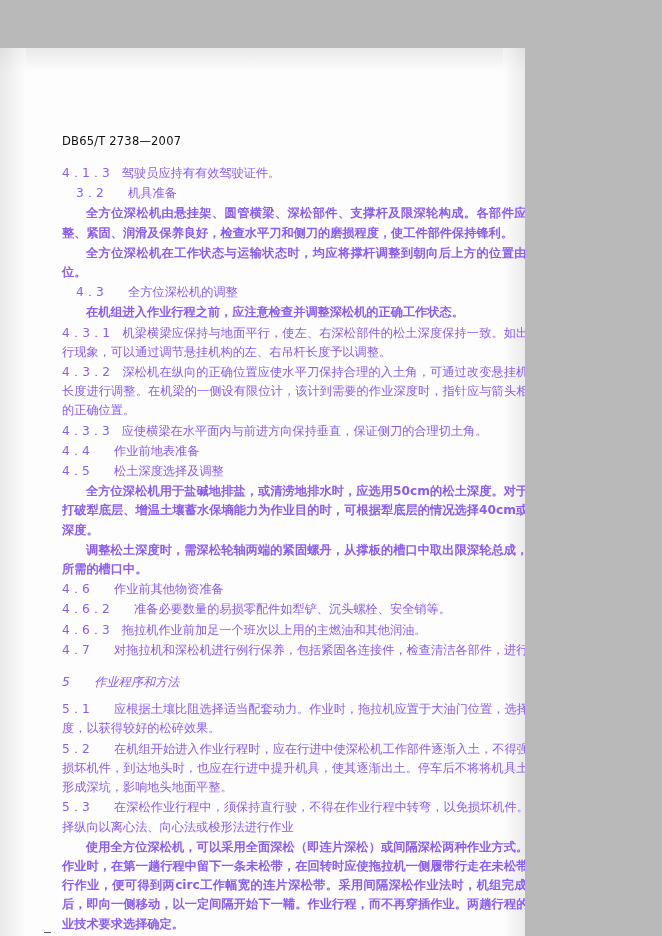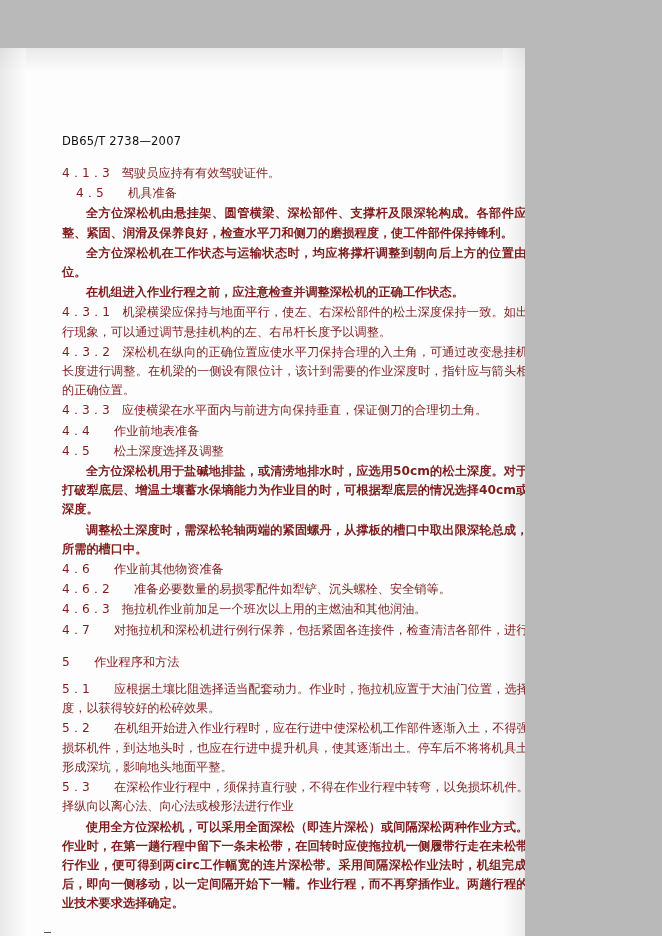--- a/index.html
+++ b/index.html
@@ -36,32 +36,33 @@
     letter-spacing: 0.2px;
     margin-bottom: 16px;
     color: #111;
   }
   .blk {
     margin: 0 0 1px 0;
     font-size: 12.2px;
     line-height: 19.2px;
     text-align: justify;
     text-justify: inter-ideograph;
-    color: #7f1d1d;
+    color: #8b5cf6;
   }
   .lvl3 {
     text-indent: 0;
   }
   .indent2 {
     text-indent: 24px;
     font-weight: bold;
   }
   .sec {
     margin-top: 6px;
     margin-bottom: 2px;
+    font-style: italic;
   }
   .gap {
     height: 6px;
   }
   .pagenum {
     position: absolute;
     left: 62px;
     top: 900px;
     font-size: 10px;
     color: #222;
@@ -107,23 +108,24 @@
   <div class="sheet"></div>
   <div class="edge-top"></div>
   <div class="edge-left"></div>
   <div class="edge-right"></div>
   <div class="edge-bottom"></div>
 
   <div class="content">
     <div class="header">DB65/T 2738—2007</div>
 
     <p class="blk lvl3">4．1．3　驾驶员应持有有效驾驶证件。</p>
-    <p class="blk lvl3" style="text-indent:14px">4．5　　机具准备</p>
+    <p class="blk lvl3" style="text-indent:14px">3．2　　机具准备</p>
     <p class="blk indent2">全方位深松机由悬挂架、圆管横梁、深松部件、支撑杆及限深轮构成。各部件应安装牢固，调整、紧固、润滑及保养良好，检查水平刀和侧刀的磨损程度，使工件部件保持锋利。</p>
     <p class="blk indent2">全方位深松机在工作状态与运输状态时，均应将撑杆调整到朝向后上方的位置由卡环固定销定位。</p>
+    <p class="blk lvl3" style="text-indent:14px">4．3　　全方位深松机的调整</p>
     <p class="blk indent2">在机组进入作业行程之前，应注意检查并调整深松机的正确工作状态。</p>
     <p class="blk lvl3">4．3．1　机梁横梁应保持与地面平行，使左、右深松部件的松土深度保持一致。如出现与地面不平行现象，可以通过调节悬挂机构的左、右吊杆长度予以调整。</p>
     <p class="blk lvl3">4．3．2　深松机在纵向的正确位置应使水平刀保持合理的入土角，可通过改变悬挂机构中央拉杆的长度进行调整。在机梁的一侧设有限位计，该计到需要的作业深度时，指针应与箭头相对，，在纵向的正确位置。</p>
     <p class="blk lvl3">4．3．3　应使横梁在水平面内与前进方向保持垂直，保证侧刀的合理切土角。</p>
     <p class="blk lvl3">4．4　　作业前地表准备</p>
     <p class="blk lvl3">4．5　　松土深度选择及调整</p>
     <p class="blk indent2">全方位深松机用于盐碱地排盐，或清涝地排水时，应选用50cm的松土深度。对于一般土壤，以打破犁底层、增温土壤蓄水保墒能力为作业目的时，可根据犁底层的情况选择40cm或45cm的松土深度。</p>
     <p class="blk indent2">调整松土深度时，需深松轮轴两端的紧固螺丹，从撑板的槽口中取出限深轮总成，而将其安装在所需的槽口中。</p>
     <p class="blk lvl3">4．6　　作业前其他物资准备</p>
     <p class="blk lvl3">4．6．2　　准备必要数量的易损零配件如犁铲、沉头螺栓、安全销等。</p>

